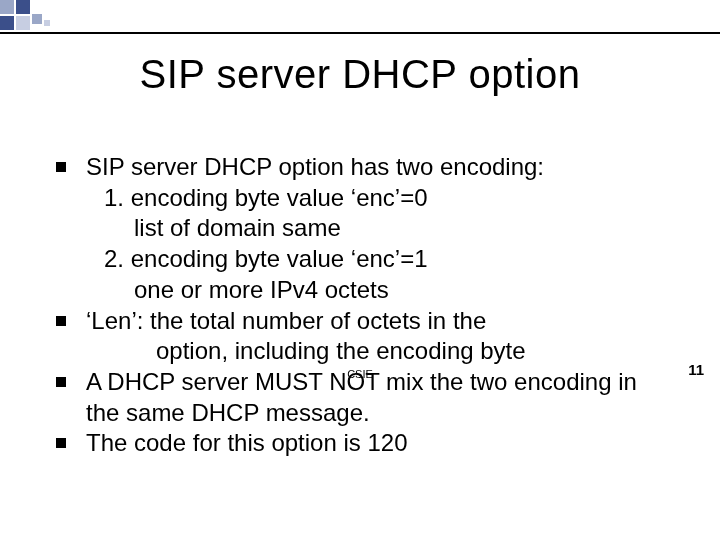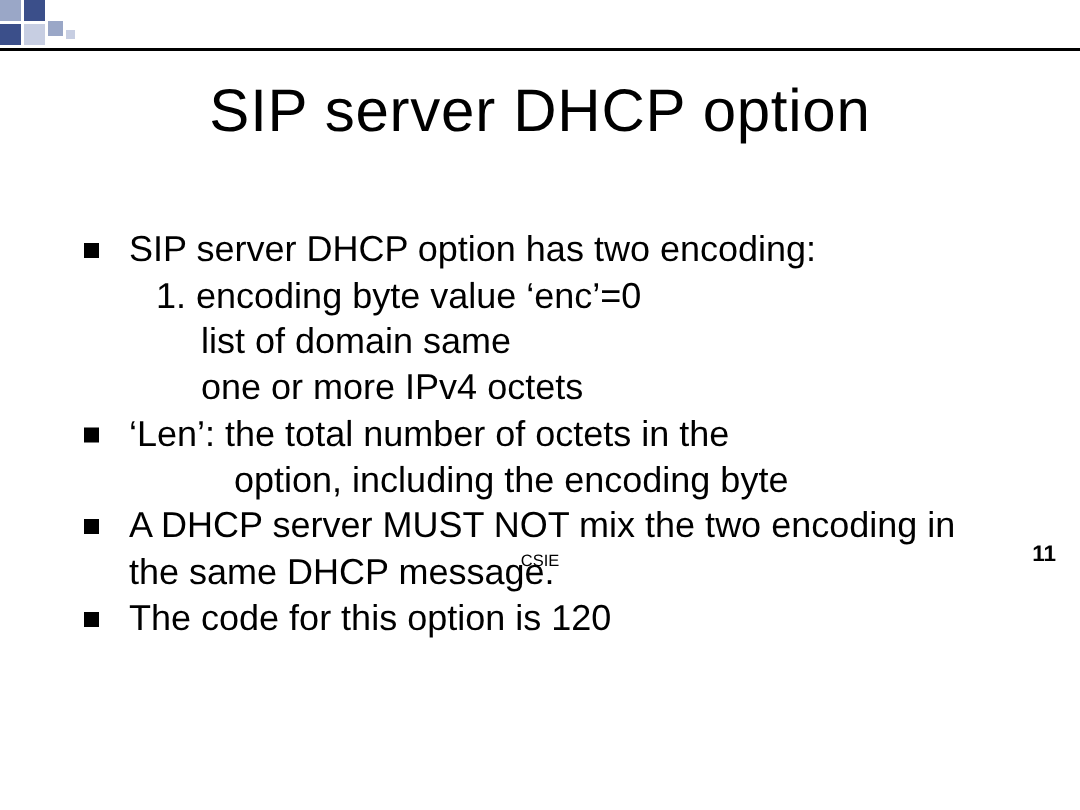--- a/index.html
+++ b/index.html
@@ -58,20 +58,26 @@
     <div class="row">
       <div class="bullet empty">
           <div class="sq"></div>
         </div>
       <div class="line-text indent2">list of domain same</div>
     </div>
     <div class="row">
       <div class="bullet empty">
           <div class="sq"></div>
         </div>
+      <div class="line-text indent1">2. encoding byte value ‘enc’=1</div>
+    </div>
+    <div class="row">
+      <div class="bullet empty">
+          <div class="sq"></div>
+        </div>
       <div class="line-text indent2">one or more IPv4 octets</div>
     </div>
 
     <div class="row">
       <div class="bullet">
           <div class="sq"></div>
         </div>
       <div class="line-text"> ‘Len’: the total number of octets in the</div>
     </div>
     <div class="row">

